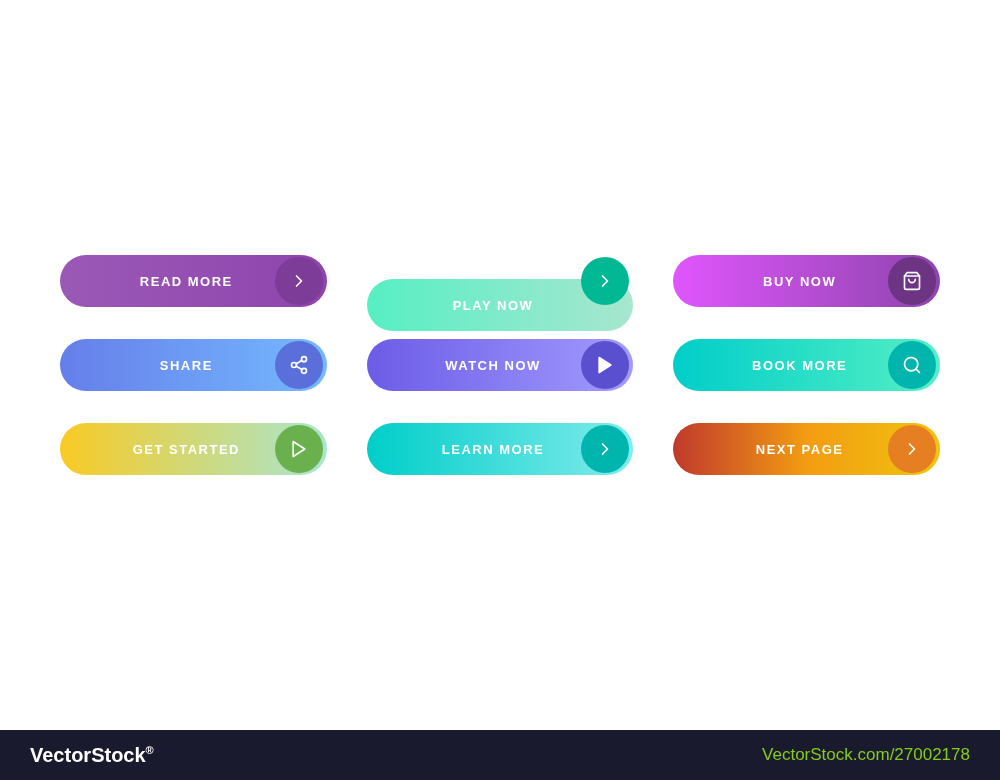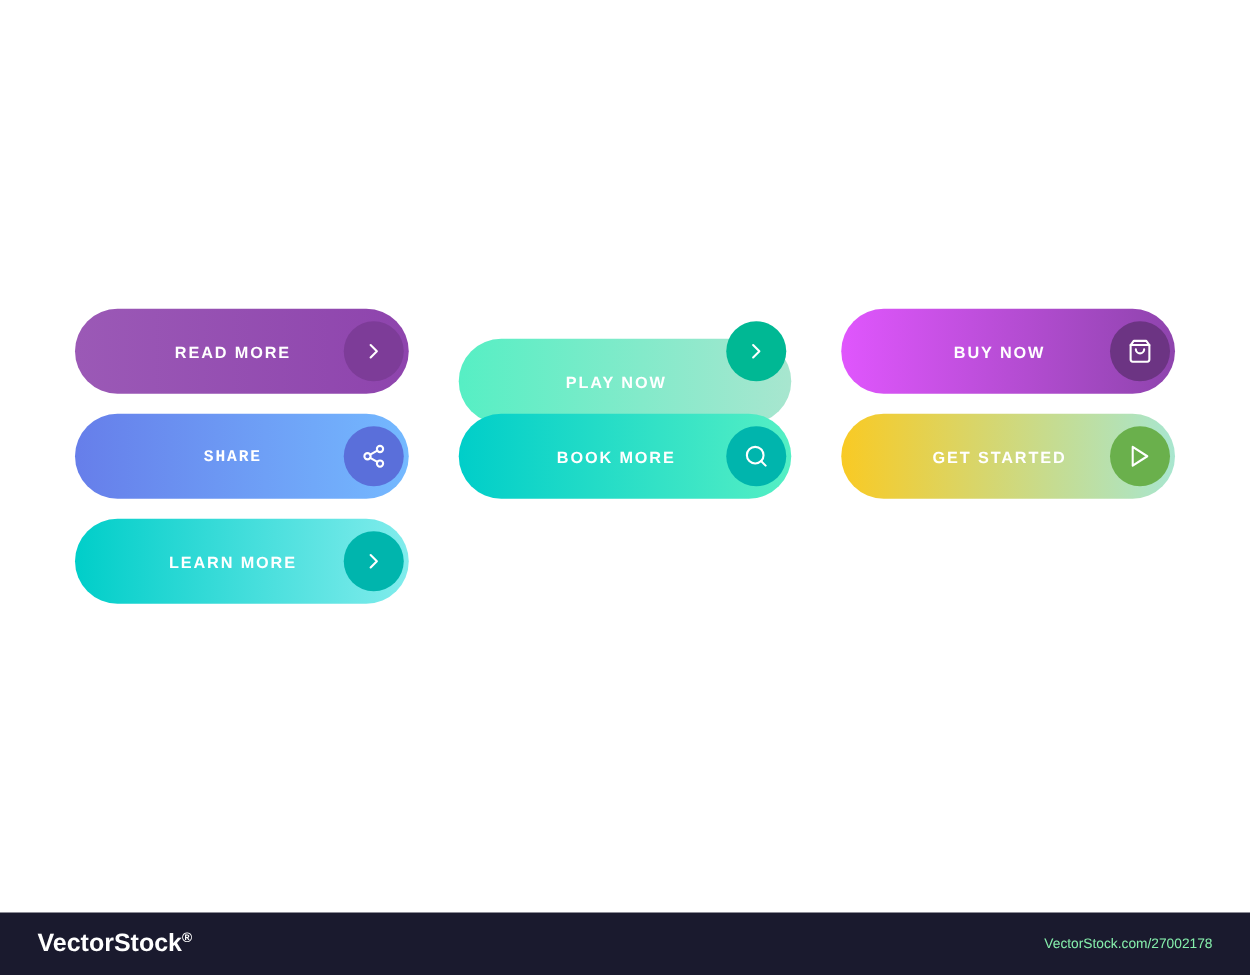--- a/index.html
+++ b/index.html
@@ -38,21 +38,21 @@
       height: 56px;
       cursor: pointer;
     }
 
     .btn-label-area {
       flex: 1;
       border-radius: 50px;
       display: flex;
       align-items: center;
       justify-content: center;
-      height: 68px;
+      height: 52px;
       padding-right: 30px;
       padding-left: 16px;
     }
 
     .btn-label-area span {
       font-size: 13px;
       font-weight: 700;
       letter-spacing: 1.5px;
       color: white;
       text-transform: uppercase;
@@ -131,21 +131,20 @@
     .btn-buy-now .btn-label-area {
       background: linear-gradient(to right, #e056fd, #8e44ad);
       text-align: center;
     }
     .btn-buy-now .btn-icon {
       background: #6c3483;
     }
 
     .btn-share .btn-label-area {
       background: linear-gradient(to right, #667eea, #74b9ff);
-      font-family: Liberation Mono, monospace;
     }
     .btn-share .btn-icon {
       background: #5a6fda;
     }
 
     .btn-more-info .btn-label-area {
       background: linear-gradient(to right, #fd79a8, #e84393);
     }
     .btn-more-info .btn-icon {
       background: #d63076;
@@ -216,22 +215,22 @@
       font-weight: 700;
       color: white;
     }
 
     .footer-logo sup {
       font-size: 11px;
       color: white;
     }
 
     .footer-right {
-      font-size: 11px;
-      color: #86efac;
+      font-size: 17px;
+      color: #84cc16;
     }
   </style>
 </head>
 <body>
 
 <div class="main-content">
   <div class="buttons-grid" id="buttons-grid">
 
   <div class="btn-wrapper btn-read-more">
     <div class="btn-label-area">
@@ -272,20 +271,30 @@
     <div class="btn-icon">
       <svg viewBox="0 0 24 24">
             <circle cx="18" cy="5" r="3"></circle>
             <circle cx="6" cy="12" r="3"></circle>
             <circle cx="18" cy="19" r="3"></circle>
             <line x1="8.59" y1="13.51" x2="15.42" y2="17.49"></line>
             <line x1="15.41" y1="6.51" x2="8.59" y2="10.49"></line>
           </svg>
     </div>
   </div>
+      <div class="btn-wrapper btn-watch-now">
+    <div class="btn-label-area">
+      <span>WATCH NOW</span>
+    </div>
+    <div class="btn-icon">
+      <svg viewBox="0 0 24 24">
+            <polygon points="5 3 19 12 5 21 5 3" stroke="white" fill="white"></polygon>
+          </svg>
+    </div>
+  </div>
       <div class="btn-wrapper btn-book-more">
     <div class="btn-label-area">
       <span>BOOK MORE</span>
     </div>
     <div class="btn-icon">
       <svg viewBox="0 0 24 24">
             <circle cx="11" cy="11" r="8"></circle>
             <line x1="21" y1="21" x2="16.65" y2="16.65"></line>
           </svg>
     </div>
@@ -296,20 +305,30 @@
     </div>
     <div class="btn-icon">
       <svg viewBox="0 0 24 24">
             <polygon points="5 3 19 12 5 21 5 3" stroke="white" fill="none"></polygon>
           </svg>
     </div>
   </div>
       <div class="btn-wrapper btn-learn-more">
     <div class="btn-label-area">
       <span>LEARN MORE</span>
+    </div>
+    <div class="btn-icon">
+      <svg viewBox="0 0 24 24">
+            <polyline points="9 18 15 12 9 6"></polyline>
+          </svg>
+    </div>
+  </div>
+      <div class="btn-wrapper btn-next-page">
+    <div class="btn-label-area">
+      <span>NEXT PAGE</span>
     </div>
     <div class="btn-icon">
       <svg viewBox="0 0 24 24">
             <polyline points="9 18 15 12 9 6"></polyline>
           </svg>
     </div>
   </div>
     </div>
 </div>
 

